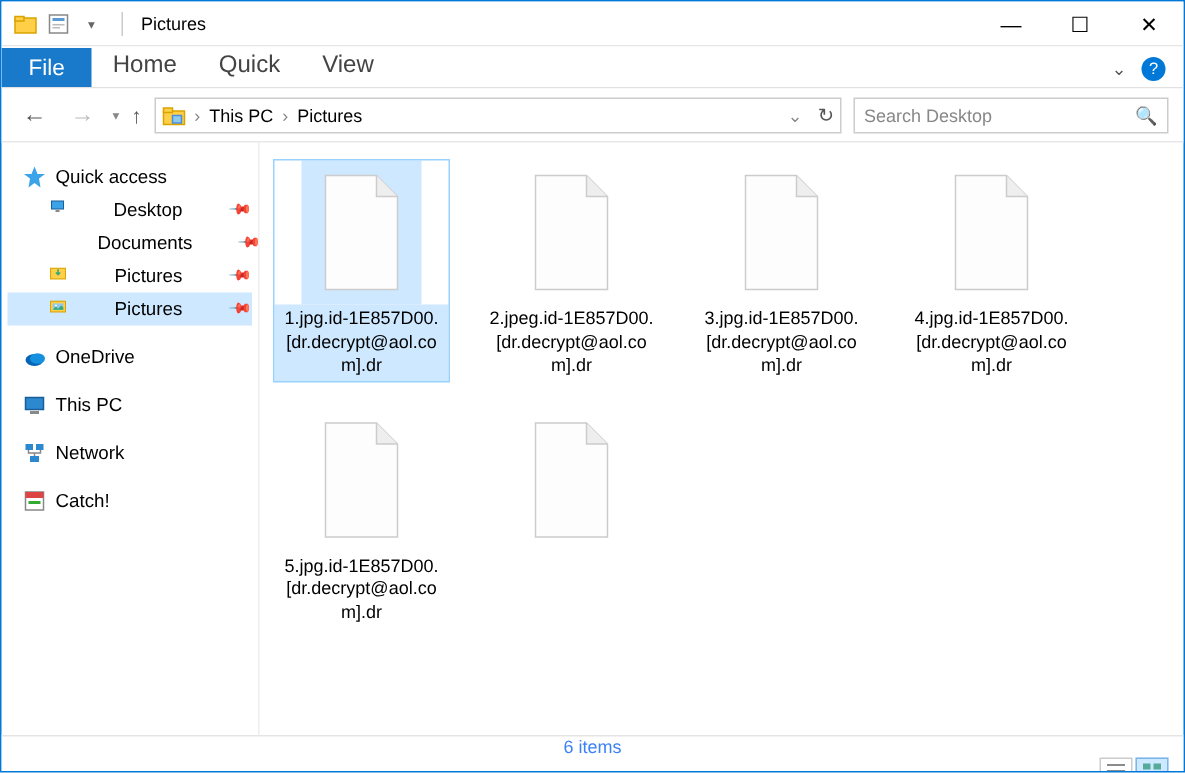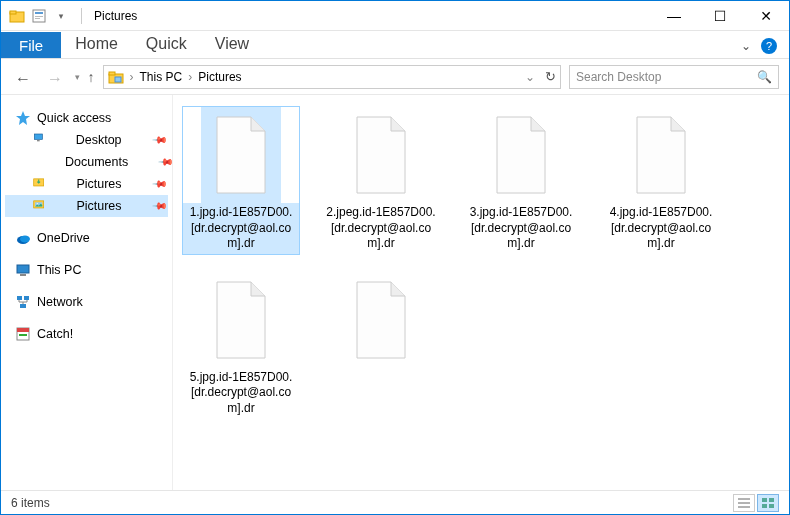--- a/index.html
+++ b/index.html
@@ -46,21 +46,21 @@
 
 .content { flex: 1; padding: 12px 10px; overflow: auto; }
 .grid { display: flex; flex-wrap: wrap; gap: 18px 24px; align-content: flex-start; }
 .file { width: 116px; display: flex; flex-direction: column; align-items: center; }
 .file.selected .thumb, .file.selected .fname { background: #cde8ff; }
 .file.selected { outline: 1px solid #99d1ff; }
 .thumb { width: 80px; height: 96px; display: flex; align-items: center; justify-content: center; }
 .thumb svg { width: 64px; height: 80px; }
 .fname { font-size: 12px; text-align: center; line-height: 1.3; word-break: break-all; padding: 2px; width: 100%; color: #000; }
 
-.status { position: absolute; bottom: 0; left: 0; right: 0; height: 24px; border-top: 1px solid #e5e5e5; display: flex; align-items: center; padding: 0 10px; font-size: 12px; color: #404040; background: #fff; }
+.status { position: absolute; bottom: 0; left: 0; right: 0; height: 24px; border-top: 1px solid #e5e5e5; display: flex; align-items: center; padding: 0 10px; font-size: 12px; color: #3b82f6; background: #fff; flex-direction: column; }
 .status .views { margin-left: auto; display: flex; gap: 2px; }
 .status .vbtn { width: 22px; height: 18px; border: 1px solid #ccc; display: flex; align-items: center; justify-content: center; font-size: 11px; }
 .status .vbtn.active { background: #cde8ff; border-color: #7bb6e8; }
 </style>
 </head>
 <body>
 
 <div class="titlebar">
   <div class="tleft">
     <span class="tb-icon">

